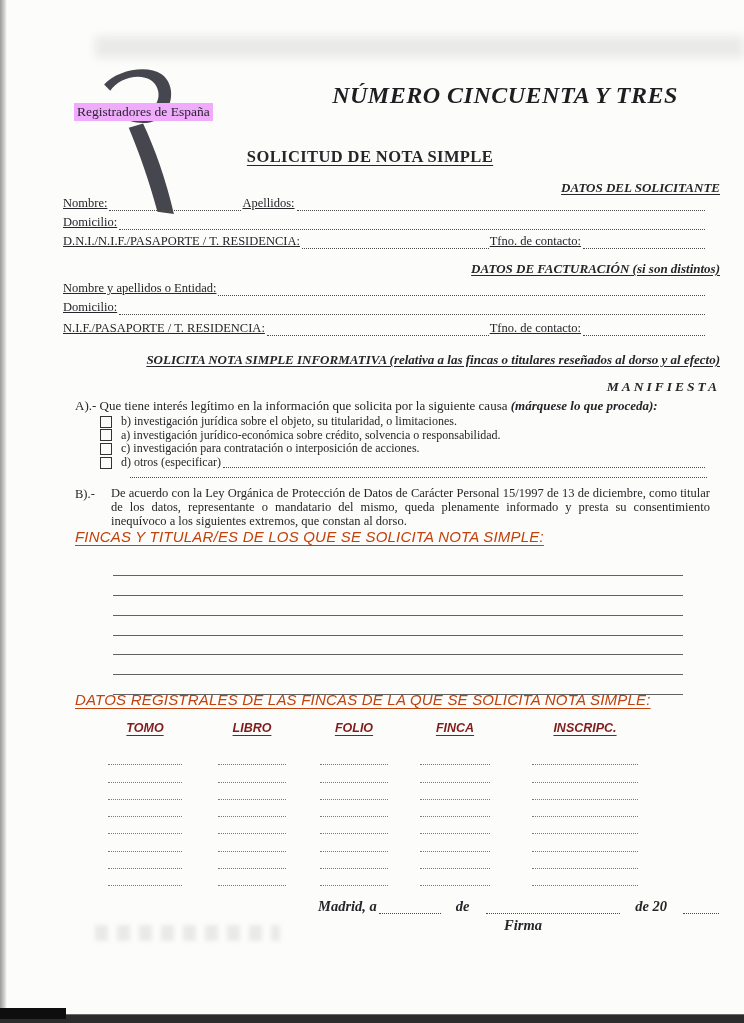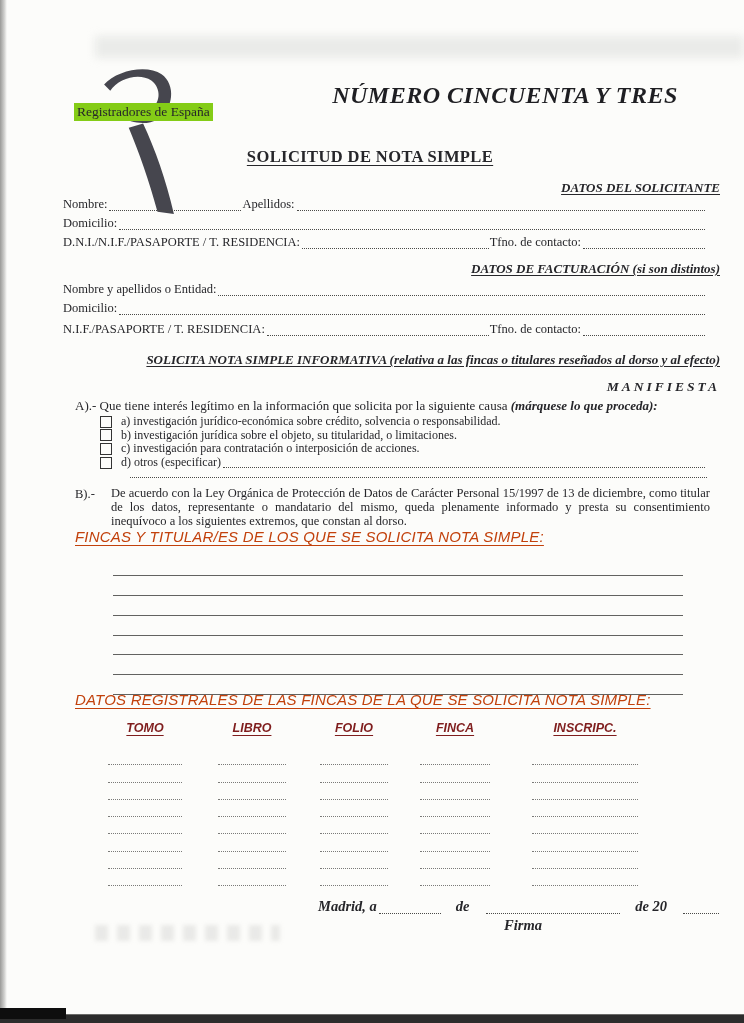--- a/index.html
+++ b/index.html
@@ -14,34 +14,34 @@
   .top-streak{position:absolute;left:95px;right:0;top:36px;height:22px;
     background:rgba(212,216,212,.45);filter:blur(4px);}
   .bottom-edge{position:absolute;left:0;right:0;bottom:0;height:8px;background:#2c2c2c;}
   .bottom-edge2{position:absolute;left:0;right:0;bottom:6px;height:3px;background:#6a6a68;}
   .bottom-notch{position:absolute;left:0;bottom:4px;width:66px;height:11px;background:#0e0e0e;}
   .bleed-smudge{position:absolute;left:95px;top:925px;width:185px;height:16px;opacity:.5;
     background:repeating-linear-gradient(90deg,rgba(185,185,182,.55) 0 13px,rgba(185,185,182,0) 13px 22px);
     filter:blur(2px);}
   
   .logo-svg{position:absolute;left:96px;top:64px;width:86px;height:154px;}
-  .logo-text{position:absolute;left:74px;top:103px;font-size:13.5px;background:#84cc16;
+  .logo-text{position:absolute;left:74px;top:103px;font-size:13.5px;background:#f0abfc;
     padding:1px 3px;z-index:2;white-space:nowrap;}
   .title-block{position:absolute;left:298px;top:72px;width:414px;text-align:center;
     font-weight:bold;font-style:italic;color:#1e1e22;}
   .title-line1{font-size:20.5px;white-space:nowrap;}
   .title-line2{font-size:24px;letter-spacing:.5px;margin-top:10px;white-space:nowrap;}
   .form-title{position:absolute;left:30px;width:680px;top:147px;text-align:center;
     font-size:16.5px;font-weight:bold;letter-spacing:.4px;
     text-decoration:underline;text-underline-offset:3px;}
   .sec-head{position:absolute;left:40px;width:680px;text-align:right;font-weight:bold;
     font-size:13px;text-decoration:underline;text-underline-offset:2px;white-space:nowrap;font-style:italic;}
   
-  .row{position:absolute;left:63px;right:38px;display:flex;align-items:center;
-    font-size:12.5px;height:16px;white-space:nowrap;}
+  .row{position:absolute;left:63px;right:38px;display:flex;align-items:flex-start;
+    font-size:12.5px;height:16px;white-space:nowrap;text-decoration:underline;}
   .leader{border-bottom:1px dotted #4a4a48;align-self:flex-end;margin:0 1px 1px 2px;height:12px;}
   .grow{flex:1 1 auto;}
   .fix132{flex:0 0 132px;} .fix122{flex:0 0 122px;}
   
   .item-a{position:absolute;left:75px;right:30px;top:398px;font-size:13px;white-space:nowrap;}
   .note-italic{font-style:italic;font-weight:bold;}
   .opts{position:absolute;left:100px;right:38px;top:415px;}
   .opt{display:flex;align-items:center;height:13.6px;font-size:12px;}
   .box{flex:0 0 10px;width:10px;height:10px;border:1.2px solid #333;margin-right:9px;background:transparent;}
   .opt .leader{height:9px;}
@@ -138,25 +138,25 @@
 
   <div class="item-a">
     <span>A).-</span>
     <span>Que tiene interés legítimo en la información que solicita por la siguiente causa</span>
     <span class="note-italic">(márquese lo que proceda):</span>
   </div>
 
   <div class="opts">
     <div class="opt">
       <span class="box"></span>
+      <span>b) investigación jurídica sobre el objeto, su titularidad, o limitaciones.</span>
+    </div>
+    <div class="opt">
+      <span class="box"></span>
       <span>a) investigación jurídico-económica sobre crédito, solvencia o responsabilidad.</span>
-    </div>
-    <div class="opt">
-      <span class="box"></span>
-      <span>b) investigación jurídica sobre el objeto, su titularidad, o limitaciones.</span>
     </div>
     <div class="opt">
       <span class="box"></span>
       <span>c) investigación para contratación o interposición de acciones.</span>
     </div>
     <div class="opt">
       <span class="box"></span>
       <span>d) otros (especificar)</span>
       <span class="leader grow"></span>
     </div>

